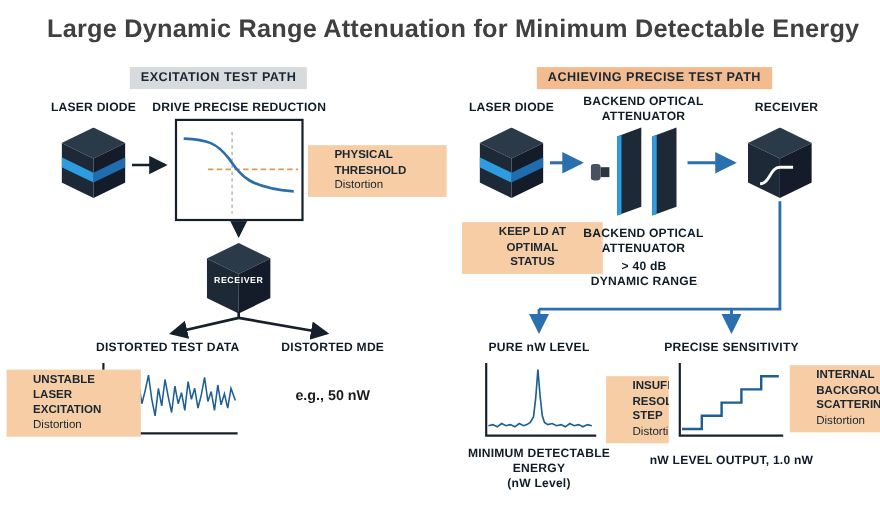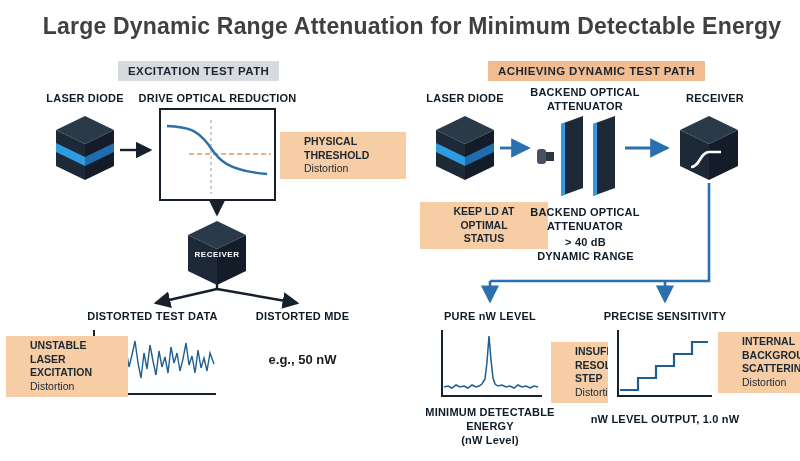--- a/index.html
+++ b/index.html
@@ -67,21 +67,21 @@
     <line x1="490" y1="281" x2="490" y2="301" stroke="#2a6fae" stroke-width="2.6" marker-end="url(#au)"></line>
     <line x1="665" y1="281" x2="665" y2="301" stroke="#2a6fae" stroke-width="2.6" marker-end="url(#au)"></line>
   </svg>
 
   <div class="abs title">Large Dynamic Range Attenuation for Minimum Detectable Energy</div>
 
   <div class="abs hdr hdr-gray" style="left:118px;top:61px;">EXCITATION TEST PATH</div>
 
   <div class="abs lbl" style="left:40px;top:92px;width:90px;">LASER DIODE</div>
 
-  <div class="abs lbl" style="left:130px;top:92px;width:175px;">DRIVE OPTICAL REDUCTION</div>
+  <div class="abs lbl" style="left:130px;top:92px;width:175px;">DRIVE PRECISE REDUCTION</div>
 
   <svg class="abs" style="left:56px;top:116px;" width="58" height="64" viewBox="0 0 58 64">
     <polygon points="29,0 58,14 29,28 0,14" fill="#2b3a49"></polygon>
     <polygon points="0,14 29,28 29,64 0,50" fill="#1d2936"></polygon>
     <polygon points="29,28 58,14 58,50 29,64" fill="#131c28"></polygon>
     <polygon points="0,27 29,41 29,50 0,36" fill="#2f9ce0"></polygon>
     <polygon points="29,41 58,27 58,36 29,50" fill="#1f6dae"></polygon>
   </svg>
 
   <div class="abs drivebox" style="left:159px;top:108px;width:113px;height:89px;">
@@ -117,21 +117,21 @@
   <div class="abs obox" style="left:6px;top:336px;width:74px;">
     <span class="b">UNSTABLE
 LASER
 EXCITATION</span>
     <span class="n">Distortion</span>
   </div>
 
   <div class="abs lbl" style="left:245px;top:310px;width:115px;text-align:center;">DISTORTED MDE</div>
   <div class="abs example" style="left:245px;top:352px;width:115px;">e.g., 50 nW</div>
 
-  <div class="abs hdr hdr-orange" style="left:488px;top:61px;">ACHIEVING DYNAMIC TEST PATH</div>
+  <div class="abs hdr hdr-orange" style="left:488px;top:61px;">ACHIEVING PRECISE TEST PATH</div>
 
   <div class="abs lbl" style="left:420px;top:92px;width:90px;">LASER DIODE</div>
 
   <div class="abs lbl pre" style="left:530px;top:86px;width:110px;">BACKEND OPTICAL
 ATTENUATOR</div>
 
   <div class="abs lbl" style="left:670px;top:92px;width:90px;">RECEIVER</div>
 
   <svg class="abs" style="left:436px;top:116px;" width="58" height="64" viewBox="0 0 58 64">
     <polygon points="29,0 58,14 29,28 0,14" fill="#2b3a49"></polygon>

